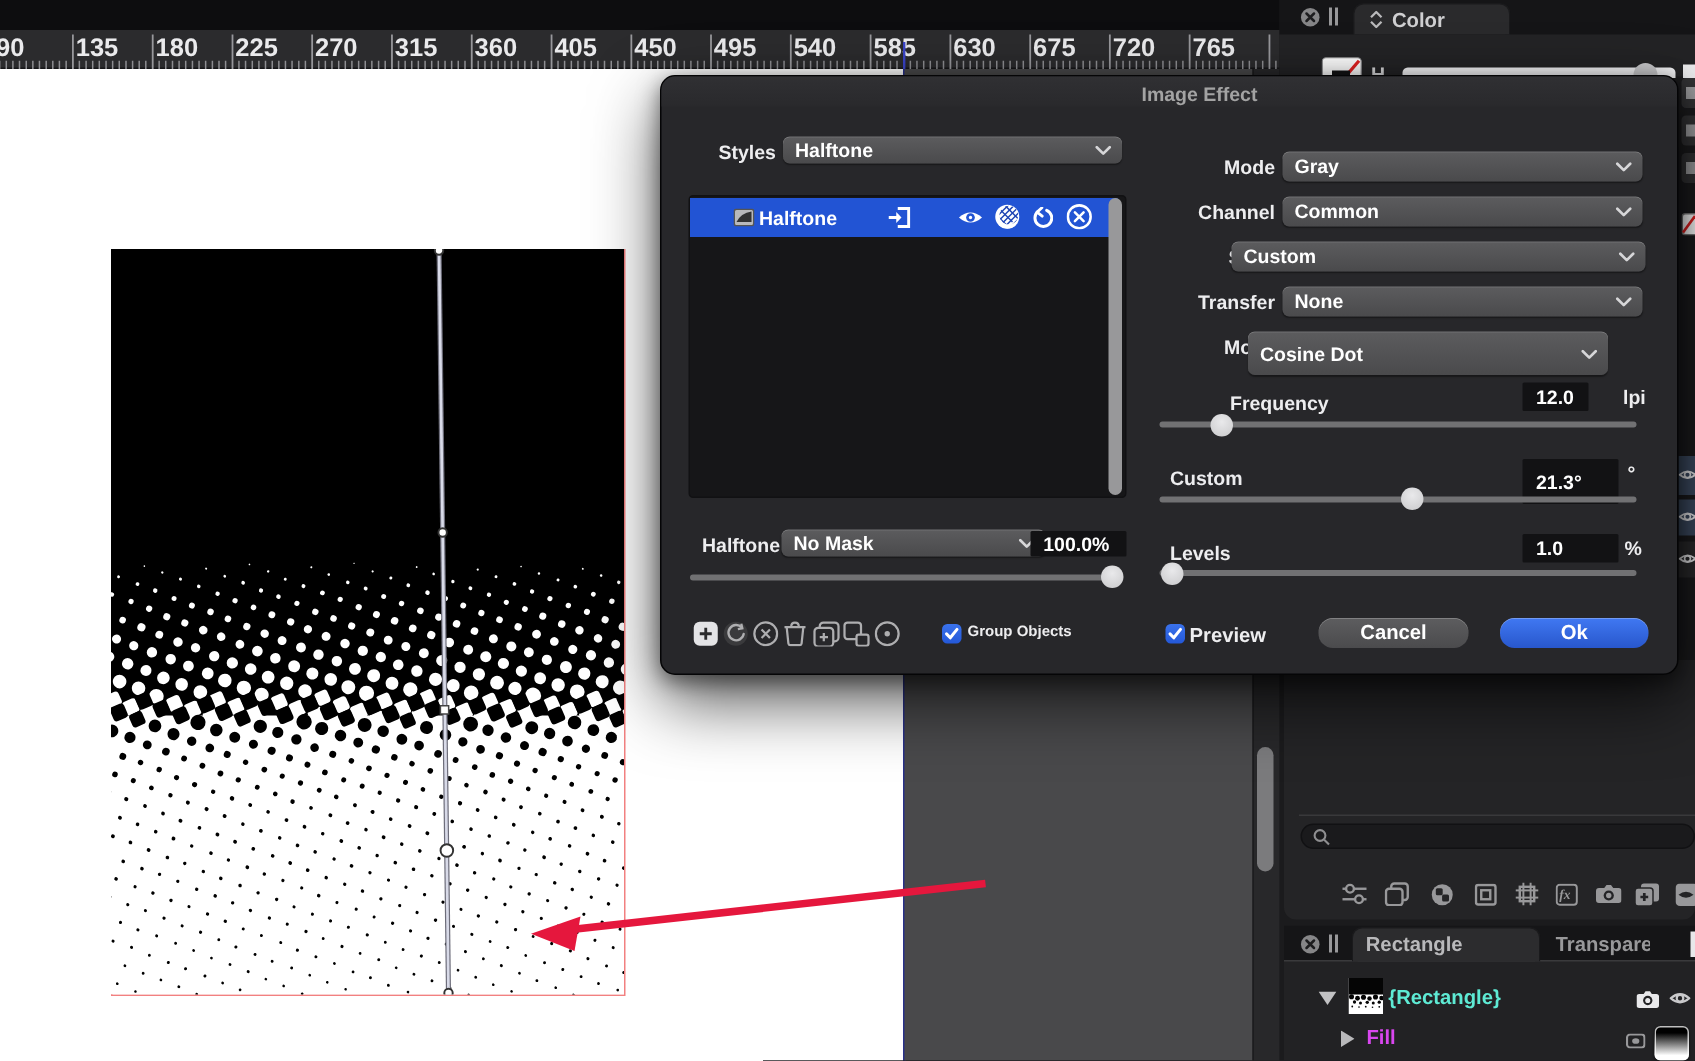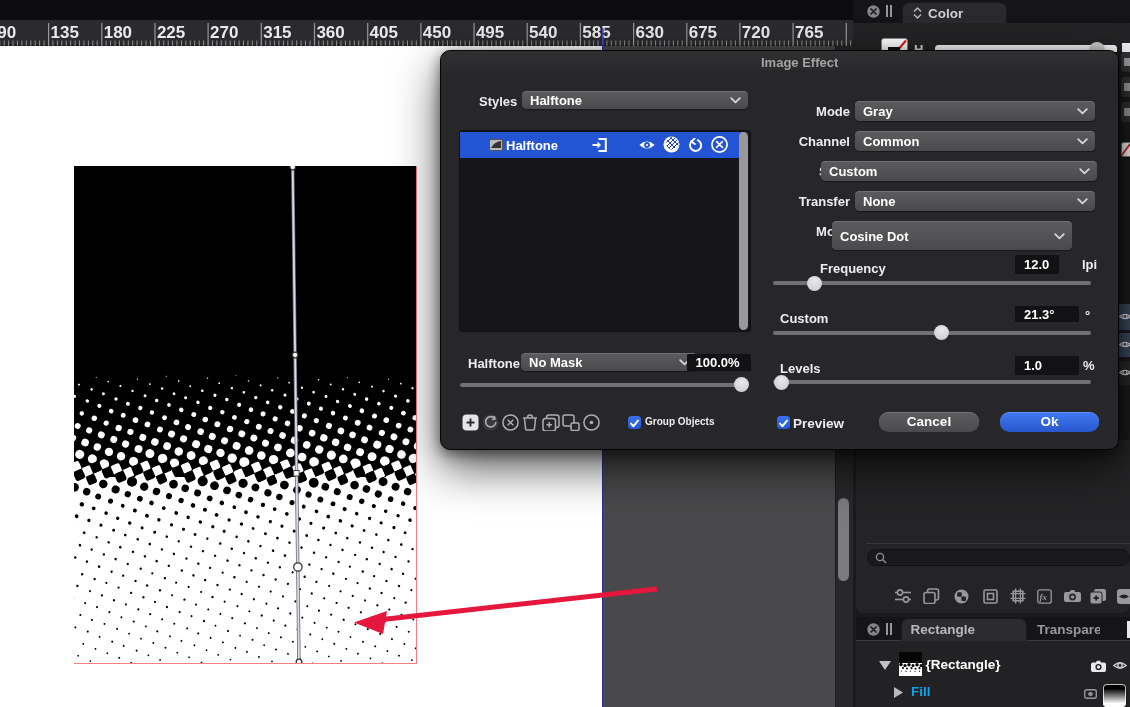--- a/index.html
+++ b/index.html
@@ -1072,34 +1072,34 @@
       <circle cx="12.5" cy="16.2" r="1.1"></circle>
       <circle cx="16.5" cy="16.7" r="1.0"></circle>
       <circle cx="20.5" cy="16.1" r="1.1"></circle>
       <circle cx="2.5" cy="19" r="0.6"></circle>
       <circle cx="7" cy="19.4" r="0.55"></circle>
       <circle cx="11.5" cy="19.1" r="0.6"></circle>
       <circle cx="16" cy="19.5" r="0.55"></circle>
       <circle cx="20.5" cy="19.2" r="0.6"></circle>
     </g>
   </svg>
-<div class="lab" style="left:925.5px;top:656.5px;color:#ffffff;font-size:13.5px">{Rectangle}</div>
+<div class="lab" style="left:925.5px;top:656.5px;color:#5eead4;font-size:13.5px">{Rectangle}</div>
 <svg class="abs" width="15" height="12" style="left:1091px;top:659.5px">
     <path d="M1.8 2.6 L4.8 2.6 L6 0.8 L9 0.8 L10.2 2.6 L13.2 2.6 Q15 2.6 15 4.4 L15 10.2 Q15 12 13.2 12 L1.8 12 Q0 12 0 10.2 L0 4.4 Q0 2.6 1.8 2.6Z" fill="#e9e9eb"></path>
     <circle cx="7.5" cy="7" r="3.1" fill="#222224"></circle>
     <circle cx="7.5" cy="7" r="1.7" fill="#e9e9eb"></circle>
   </svg>
 <svg class="abs" width="14" height="11" style="left:1113px;top:660px">
     <path d="M0.8 5.5 Q7 0.2 13.2 5.5 Q7 10.8 0.8 5.5Z" fill="none" stroke="#c9c9cb" stroke-width="1.5"></path>
     <circle cx="7" cy="5.5" r="2.2" fill="none" stroke="#c9c9cb" stroke-width="1.5"></circle>
   </svg>
 <svg class="abs" width="9" height="11" style="left:894px;top:687px">
     <path d="M0 0 L9 5.5 L0 11 Z" fill="#b9b9bb"></path>
   </svg>
-<div class="lab" style="left:911px;top:684px;color:#0ea5e9;font-size:13.5px">Fill</div>
+<div class="lab" style="left:911px;top:684px;color:#d946ef;font-size:13.5px">Fill</div>
 <svg class="abs" width="13" height="10" style="left:1083.5px;top:689px">
     <rect x="0.7" y="0.7" width="11.6" height="8.6" rx="2" fill="none" stroke="#98989a" stroke-width="1.4"></rect>
     <ellipse cx="6.5" cy="5" rx="2.4" ry="1.9" fill="#98989a"></ellipse>
   </svg>
 <div class="abs" style="left:1102.5px;top:684px;width:23px;height:23px;border-radius:4px;background:linear-gradient(#000 20%,#fff 85%);box-shadow:inset 0 0 0 1px rgba(255,255,255,.75),0 1px 2px rgba(0,0,0,.5)"></div>
 <div class="abs" style="left:439.5px;top:50px;width:679.5px;height:399.5px;background:#27272a;border-radius:10px;border:1px solid #050506;box-shadow:0 18px 45px rgba(0,0,0,.65),0 4px 14px rgba(0,0,0,.5)"></div>
 <div class="abs" style="left:440.5px;top:51px;width:677.5px;height:20px;background:linear-gradient(#303033,#29292c);border-radius:9px 9px 0 0"></div>
 <div class="lab" style="left:761px;top:54.5px;color:#a3a3a3">Image Effect</div>
 <div class="lab" style="left:479px;top:94px">Styles</div>
 <div class="dd" style="left:522.0px;top:91.0px;width:226.0px;height:18.0px">
@@ -1240,20 +1240,20 @@
     <svg width="11" height="7" viewBox="0 0 11 7" style="position:absolute;right:7px;top:50%;margin-top:-3px">
       <path d="M1.2 1.2 L5.5 5.4 L9.8 1.2" fill="none" stroke="#d6d6d8" stroke-width="1.8" stroke-linecap="round" stroke-linejoin="round"></path>
     </svg>
   </div>
 <div class="lab" style="left:820px;top:261px">Frequency</div>
 <div class="vbox" style="left:1015.0px;top:255.0px;width:44px;height:19.0px">12.0</div>
 <div class="lab" style="left:1082.0px;top:257.0px">lpi</div>
 <div style="position:absolute;left:773.0px;top:281.0px;width:318.0px;height:4px;border-radius:2px;background:#717173"></div>
 <div style="position:absolute;left:806.5px;top:275.5px;width:15px;height:15px;border-radius:50%;background:radial-gradient(circle at 50% 35%,#e9e9eb,#c9c9cb)"></div>
 <div class="lab" style="left:780px;top:311px">Custom</div>
-<div class="vbox" style="left:1015.0px;top:306.0px;width:64.0px;height:16px">21.3°</div>
+<div class="vbox" style="left:1015.0px;top:306.0px;width:64.0px;height:30px">21.3°</div>
 <div class="lab" style="left:1085.0px;top:308.0px">°</div>
 <div style="position:absolute;left:773.0px;top:330.5px;width:318.0px;height:4px;border-radius:2px;background:#717173"></div>
 <div style="position:absolute;left:934.0px;top:325.0px;width:15px;height:15px;border-radius:50%;background:radial-gradient(circle at 50% 35%,#e9e9eb,#c9c9cb)"></div>
 <div class="lab" style="left:780px;top:361px">Levels</div>
 <div class="vbox" style="left:1015.0px;top:356.0px;width:64.0px;height:19.0px">1.0</div>
 <div class="lab" style="left:1083.0px;top:358.0px">%</div>
 <div style="position:absolute;left:773.0px;top:380.3px;width:318.0px;height:4px;border-radius:2px;background:#717173"></div>
 <div style="position:absolute;left:773.5px;top:374.8px;width:15px;height:15px;border-radius:50%;background:radial-gradient(circle at 50% 35%,#e9e9eb,#c9c9cb)"></div>
 </body></html>

